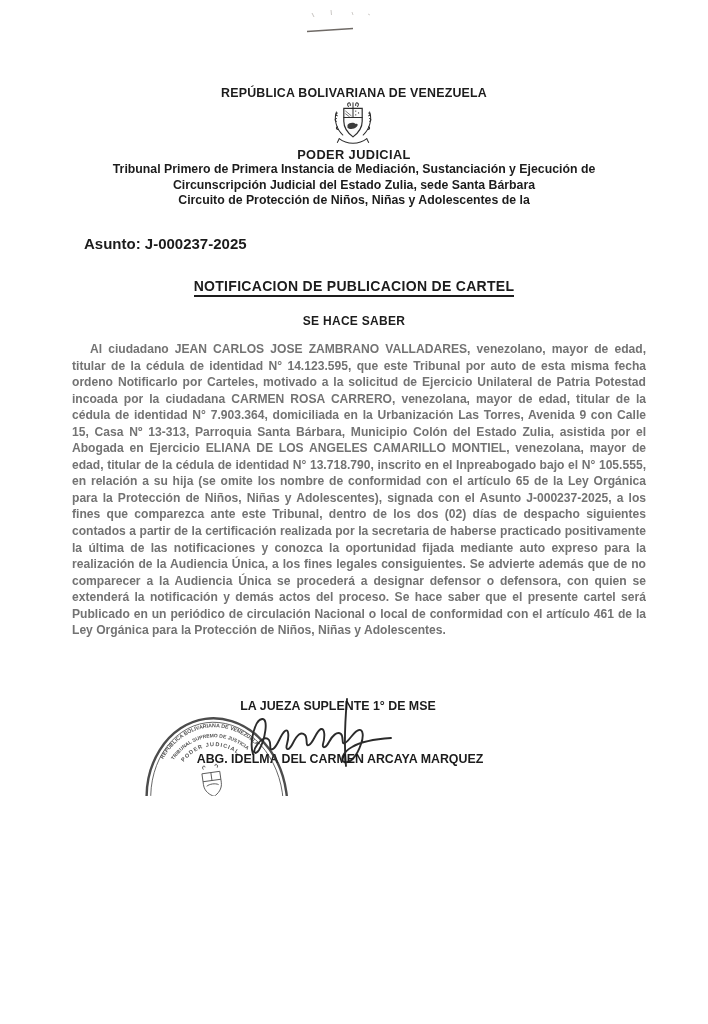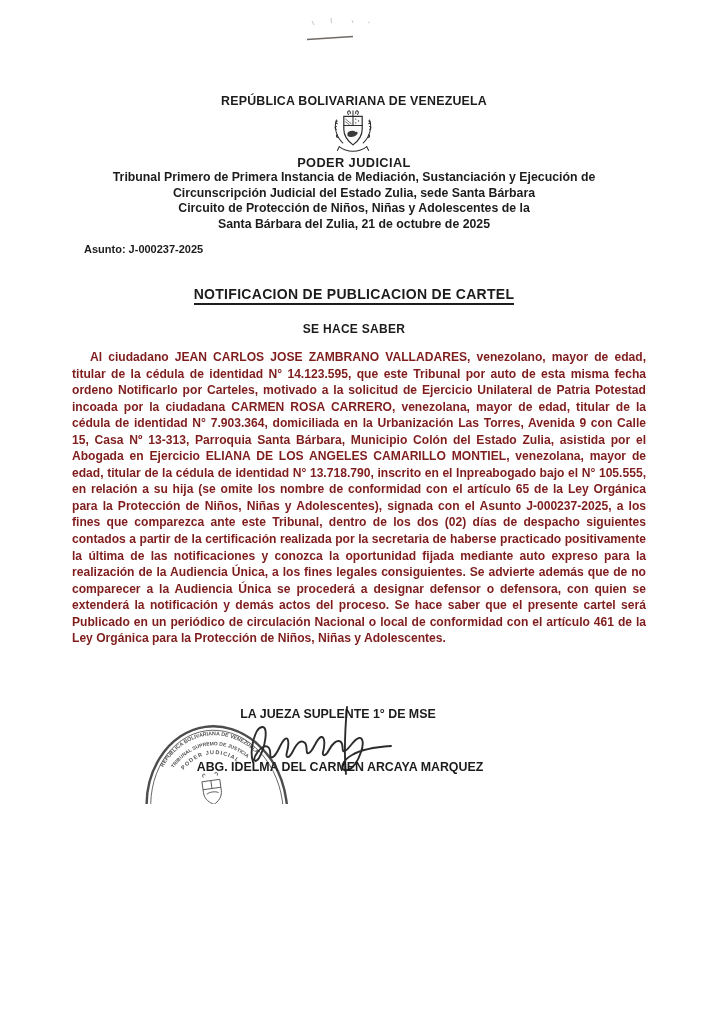--- a/index.html
+++ b/index.html
@@ -1,37 +1,37 @@
 <!DOCTYPE html>
 <html><head>
 <meta charset="utf-8">
 <style>
   html,body{margin:0;padding:0;background:#ffffff;}
   .page{
     position:relative;
     width:708px;height:796px;
-    margin:8px auto;
+    margin:0 auto;
     background:#ffffff;
     overflow:hidden;
     font-family:"Liberation Sans", sans-serif;
     color:#1c1c1c;
     -webkit-font-smoothing:antialiased;
   }
   .ctr{position:absolute;left:0;width:708px;text-align:center;}
   .hdr-republic{top:86px;font-size:12.4px;font-weight:700;letter-spacing:.2px;}
   .hdr-branch{top:147px;font-size:12.8px;font-weight:700;letter-spacing:.4px;}
   .hdr-lines{top:162px;font-size:12.3px;font-weight:700;line-height:15.7px;}
-  .case-ref{position:absolute;top:235px;left:84px;font-size:11px;font-weight:700;}
+  .case-ref{position:absolute;top:235px;left:84px;font-size:15px;font-weight:700;}
   .doc-title{top:278px;font-size:14px;font-weight:700;letter-spacing:.3px;}
   .doc-title .u{border-bottom:2px solid #1d1d1d;padding-bottom:1px;}
   .salutation{top:314px;font-size:12px;font-weight:700;letter-spacing:.3px;}
   .body-par{
     position:absolute;top:341px;left:72px;width:574px;
     font-size:12.1px;font-weight:700;line-height:16.55px;
-    text-align:justify;text-indent:18px;color:#7f1d1d;
+    text-align:justify;text-indent:18px;color:#737373;
   }
   .sig-label{position:absolute;font-size:12.4px;font-weight:700;text-align:center;}
   .judge-role{top:699px;left:158px;width:360px;}
   .judge-name{top:752px;left:130px;width:420px;}
   .secretary-role{top:832px;left:420px;width:200px;}
   .secretary-name{top:858px;left:430px;width:200px;}
   .emblem{position:absolute;top:101px;left:330px;width:46px;height:46px;}
   .overlay{position:absolute;top:0;left:0;width:708px;height:1024px;pointer-events:none;}
   .edge-shadow{
     position:absolute;top:989px;left:0;width:708px;height:10px;
@@ -89,21 +89,20 @@
       <path d="M8,41 L6,45 M38,41 L40,45"></path>
     </g>
   </svg>
 
   <div class="ctr hdr-branch">PODER JUDICIAL</div>
 
   <div class="ctr hdr-lines">
     <div>Tribunal Primero de Primera Instancia de Mediación, Sustanciación y Ejecución de</div>
     <div>Circunscripción Judicial del Estado Zulia, sede Santa Bárbara</div>
     <div>Circuito de Protección de Niños, Niñas y Adolescentes de la</div>
-    <div>Santa Bárbara del Zulia, 21 de octubre de 2025</div>
   </div>
 
   <div class="case-ref">Asunto: J-000237-2025</div>
 
   <div class="ctr doc-title">
     <span class="u">NOTIFICACION DE PUBLICACION DE CARTEL</span>
   </div>
 
   <div class="ctr salutation">SE HACE SABER</div>
 

